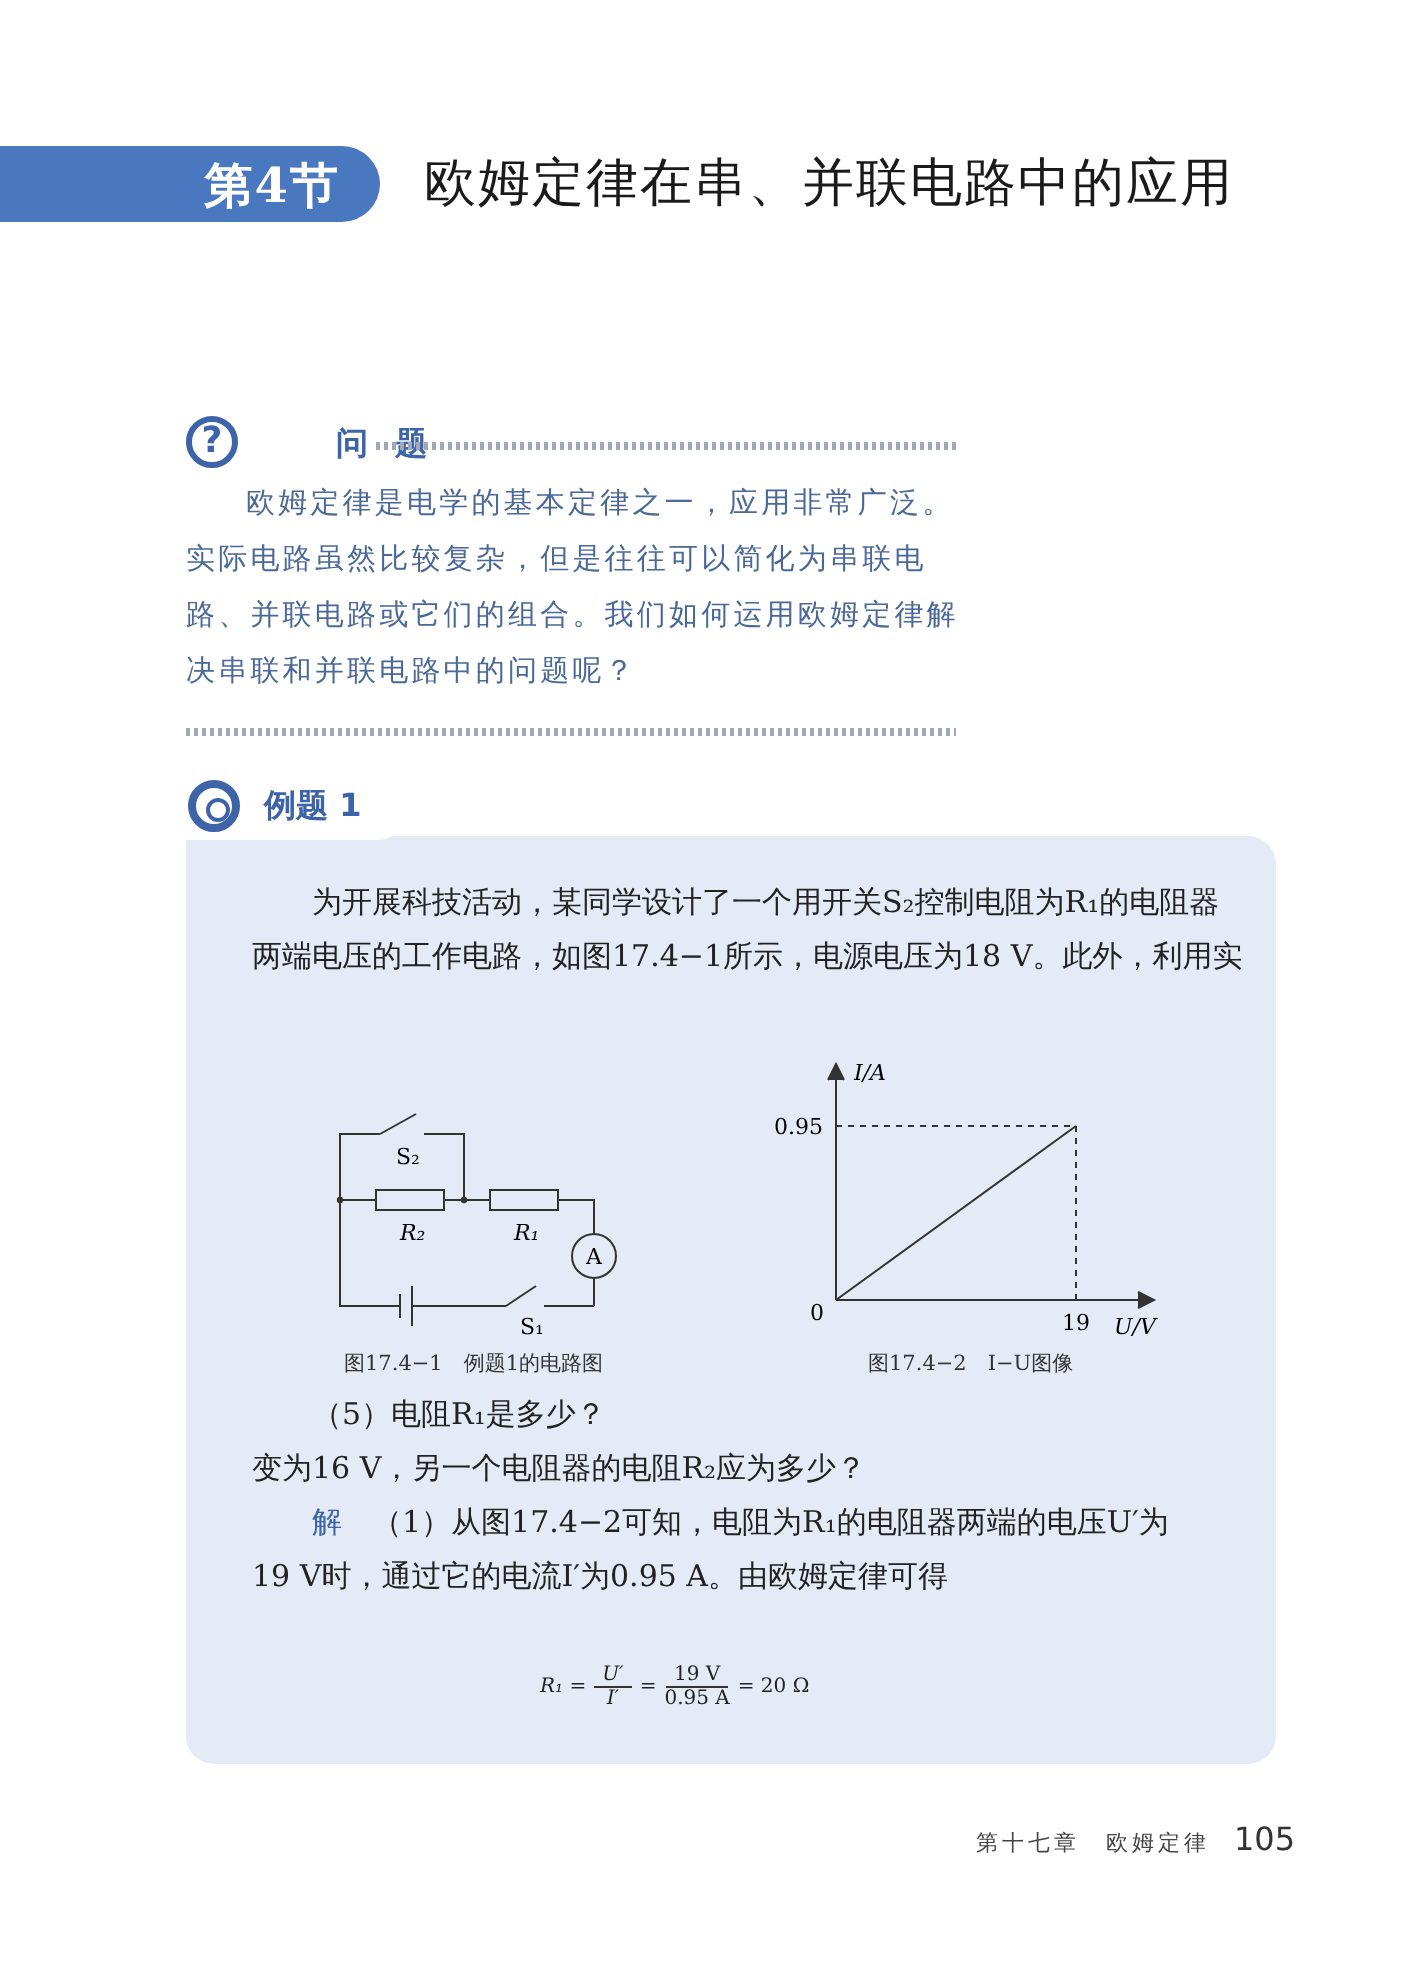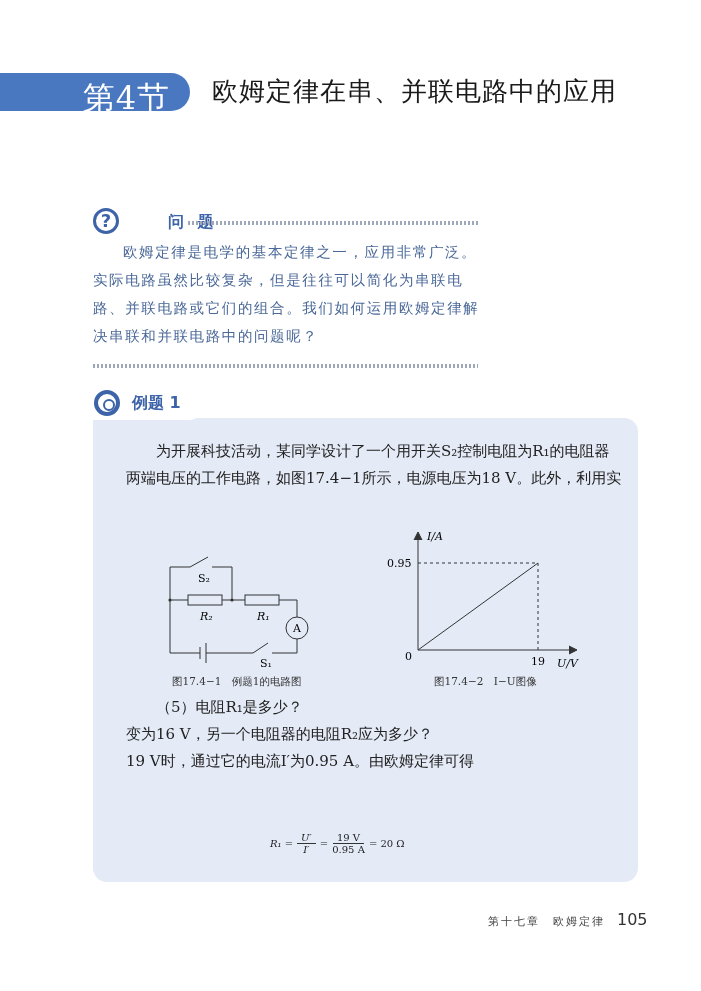--- a/index.html
+++ b/index.html
@@ -1,18 +1,18 @@
 <!DOCTYPE html>
 <html><head>
 <meta charset="utf-8">
 <style>
   html,body{margin:0;padding:0;background:#fff;}
   body{width:701px;height:991px;position:relative;overflow:hidden;font-family:"DejaVu Serif",serif;color:#222;}
   .banner{position:absolute;left:0;top:73px;width:190px;height:38px;background:#4a78c0;border-radius:0 19px 19px 0;}
-  .banner-text{position:absolute;right:20px;top:4px;color:#fff;font-size:32px;font-weight:normal;letter-spacing:1px;}
+  .banner-text{position:absolute;right:20px;top:4px;color:#fff;font-size:24px;font-weight:bold;letter-spacing:1px;}
   .title{position:absolute;left:212px;top:74px;font-size:26px;font-weight:normal;color:#1a1a1a;letter-spacing:1px;}
   .q-icon{position:absolute;left:93px;top:208px;width:26px;height:26px;border-radius:50%;border:3px solid #3d63a8;box-sizing:border-box;color:#3d63a8;font:bold 18px "DejaVu Sans",sans-serif;text-align:center;line-height:20px;}
   .q-label{position:absolute;left:132px;top:212px;font:bold 16px "DejaVu Sans",sans-serif;color:#3d63a8;letter-spacing:4px;padding-left:36px;}
   .wavy{position:absolute;height:4px;background-image:repeating-linear-gradient(90deg,#9fa8b8 0 2px,transparent 2px 4px);}
   .q-text{position:absolute;left:93px;top:238px;width:390px;font-size:14.5px;line-height:28px;color:#4a6898;letter-spacing:1.6px;}
   .q-text p{margin:0;}
   .ex-box{position:absolute;left:93px;top:418px;width:545px;height:464px;background:#e4eaf6;border-radius:0 14px 14px 14px;}
   .ex-tab{position:absolute;left:93px;top:388px;width:110px;height:32px;background:#fff;border-radius:0 0 14px 0;}
   .ex-icon{position:absolute;left:94px;top:390px;width:26px;height:26px;border-radius:50%;border:4px solid #3d63a8;box-sizing:border-box;}
   .ex-icon::after{content:"";position:absolute;left:5px;top:5px;width:8px;height:8px;border-radius:50%;border:2px solid #3d63a8;}
@@ -100,20 +100,21 @@
   <text x="2" y="47" font-size="11">0.95</text>
   <text x="20" y="140" font-size="11">0</text>
   <text x="146" y="145" font-size="11">19</text>
   <text x="172" y="147" font-size="11" font-style="italic">U/V</text>
 </svg>
 <div class="cap" style="left:434px;top:675px;">图17.4−2　I−U图像</div>
 
 <div class="ex-text" style="top:694px;">
   <p class="indent">（5）电阻R₁是多少？</p>
   <p>变为16 V，另一个电阻器的电阻R₂应为多少？</p>
+  <p class="indent"><span class="jie">解</span>　<span>（1）从图17.4−2可知，电阻为R₁的电阻器两端的电压U′为</span></p>
   <p>19 V时，通过它的电流I′为0.95 A。由欧姆定律可得</p>
 </div>
 
 <div class="formula">
   <span style="font-style:italic;">R₁ =</span>
   <span class="frac">
     <span class="num" style="font-style:italic;">U′</span>
     <span style="font-style:italic;">I′</span>
   </span>
   <span>=</span>

